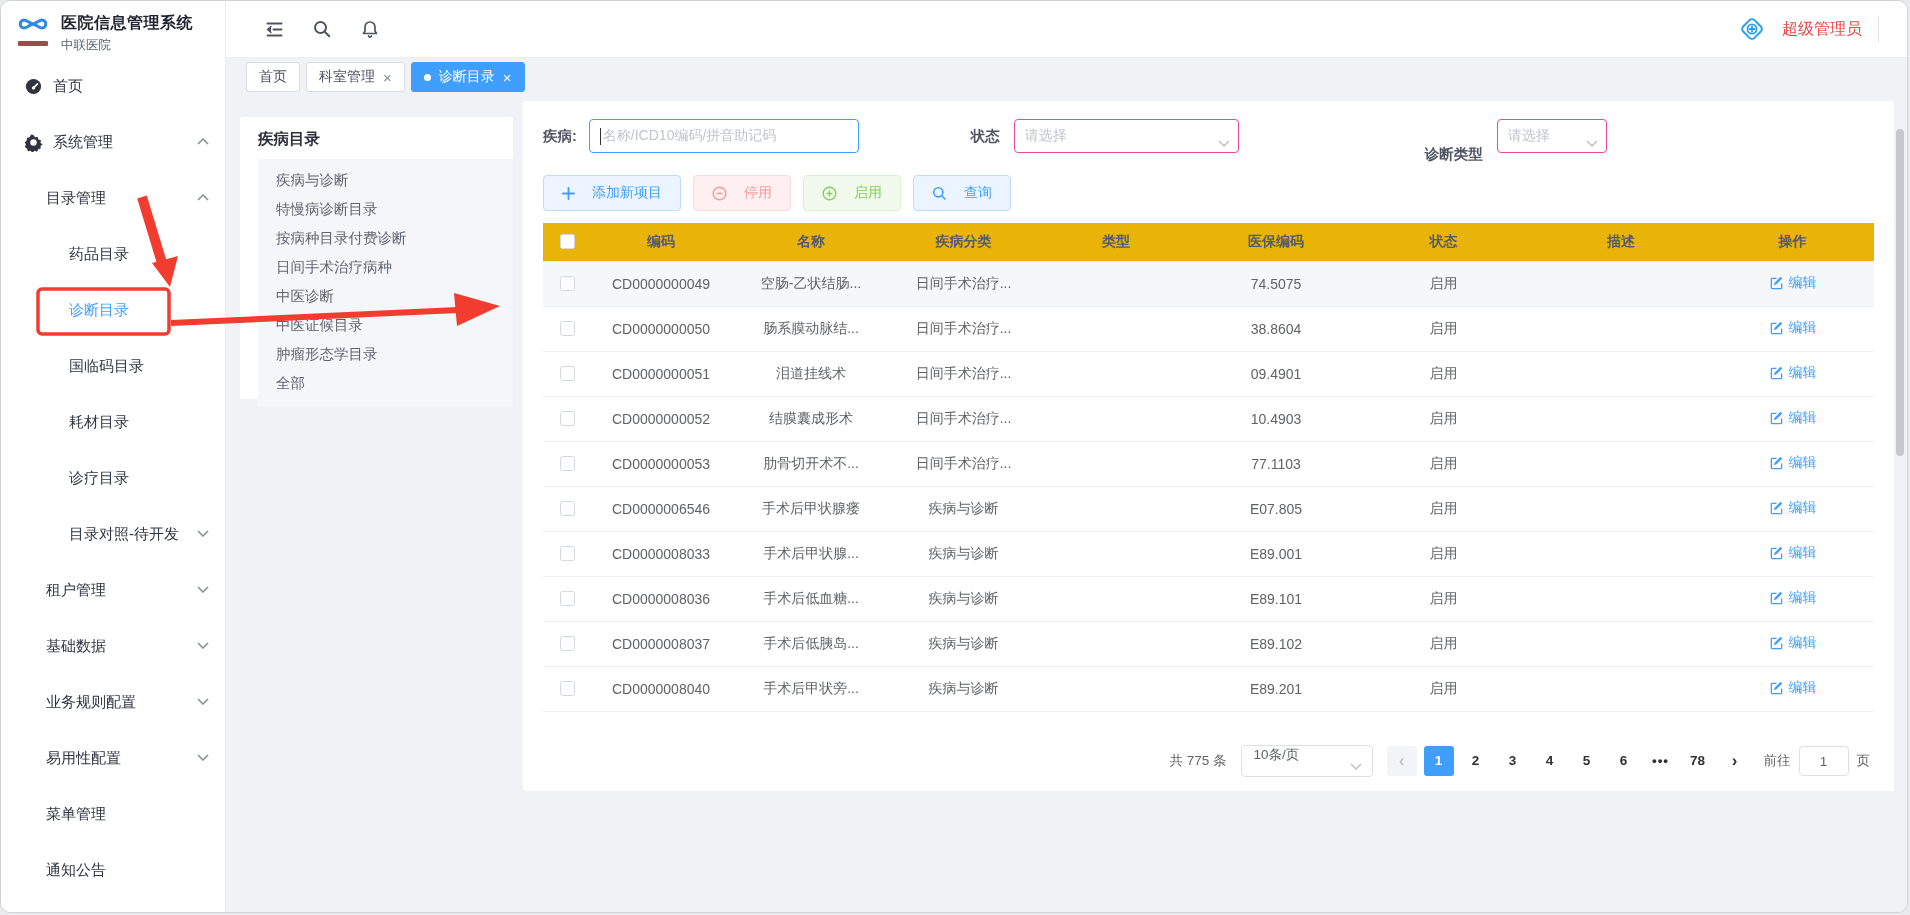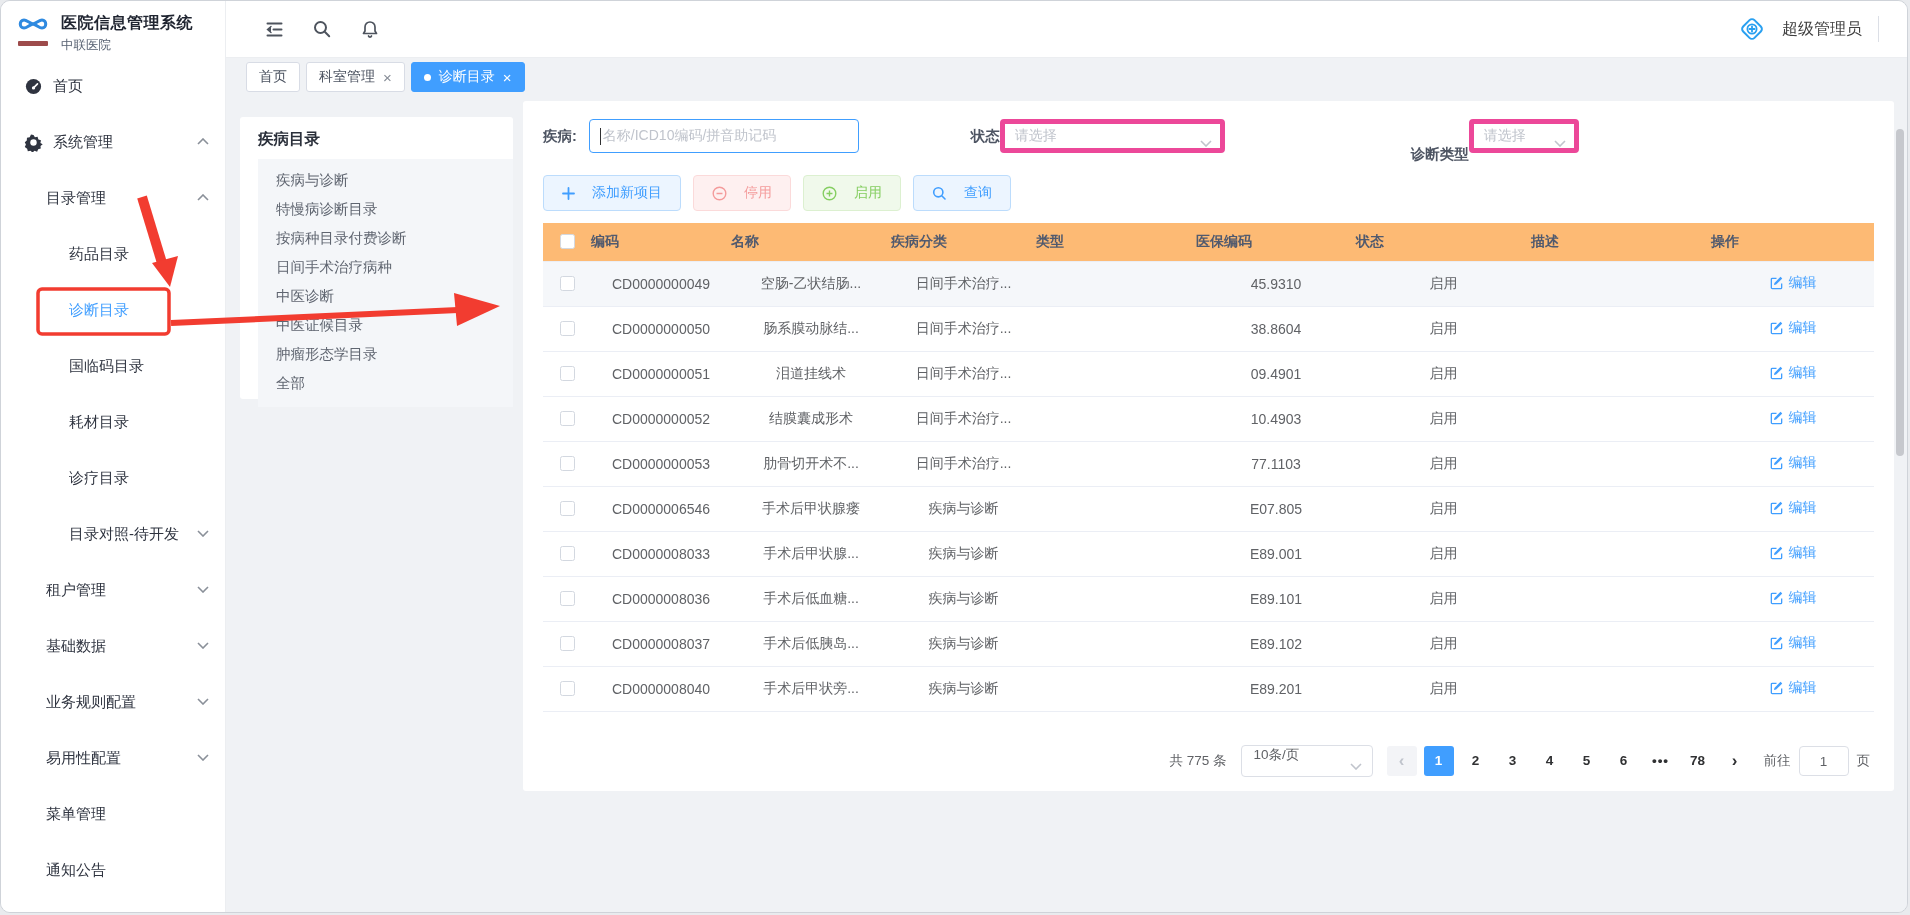--- a/index.html
+++ b/index.html
@@ -26,21 +26,21 @@
   .m-item .chev { position:absolute; right:16px; top:50%; margin-top:-4px; color:#8a9099; }
   .m-item .chev svg { display:block; }
   .chev.up svg { transform:rotate(180deg); }
 
   
   .topbar { position:absolute; left:225px; top:0; right:0; height:57px; background:#fff; border-bottom:1px solid #eceef1; display:flex; align-items:center; z-index:4; }
   .tb-icon { width:40px; height:40px; display:flex; align-items:center; justify-content:center; color:#4e545e; cursor:pointer; }
   .tb-icon + .tb-icon { margin-left:8px; }
   .tb-left { display:flex; align-items:center; padding-left:28px; }
   .tb-right { margin-left:auto; display:flex; align-items:center; padding-right:28px; }
-  .user-name { font-size:16px; color:#404040; margin:0 16px 0 10px; }
+  .user-name { font-size:16px; color:#ef4444; margin:0 16px 0 10px; }
   .tb-divider { width:1px; height:26px; background:#dcdfe6; }
 
   
   .tabstrip { position:absolute; left:225px; top:57px; right:0; height:38px; background:#f0f2f5; display:flex; align-items:center; padding-left:20px; gap:6px; }
   .tab { height:30px; display:inline-flex; align-items:center; padding:0 12px; background:#fff; border:1px solid #d8dce5; border-radius:3px; font-size:14px; color:#4c5361; cursor:pointer; }
   .tab .tab-close { margin-left:8px; font-size:15px; line-height:1; color:#858b95; }
   .tab.active { background:#409eff; border-color:#409eff; color:#fff; }
   .tab.active .tab-close { color:#fff; }
   .tab-dot { width:7px; height:7px; border-radius:50%; background:#fff; margin-right:8px; }
 
@@ -54,36 +54,36 @@
   .catalog-list li { font-size:14.5px; color:#5f6570; line-height:29px; padding-left:18px; cursor:pointer; white-space:nowrap; }
 
   
   .main-card { position:absolute; left:297px; top:5px; width:1371px; height:690px; background:#fff; border-radius:3px; padding:18px 20px 0 20px; }
 
   .filter-row { display:flex; align-items:center; height:34px;text-align:center; }
   .f-label { font-size:14.5px; font-weight:600; color:#4e5563; white-space:nowrap; }
   .f-input { position:relative; width:270px; height:34px; border:1px solid #409eff; border-radius:4px; background:#fff; margin-left:12px; display:flex; align-items:center; padding-left:10px; }
   .caret { width:1px; height:17px; background:#303133; margin-right:2px; }
   .placeholder { font-size:14px; color:#c0c4cc; white-space:nowrap; overflow:hidden; }
-  .f-select { position:relative; height:34px; border:5px solid #ec4899; border-radius:4px; background:#fff; display:flex; align-items:center; padding:0 26px 0 10px; cursor:pointer; }
+  .f-select { position:relative; height:34px; border:1px solid #ec4899; border-radius:4px; background:#fff; display:flex; align-items:center; padding:0 26px 0 10px; margin-left:14px; cursor:pointer; }
   .f-select .sel-chev { position:absolute; right:8px; top:50%; margin-top:-3px; color:#c0c4cc; }
   .sp1 { margin-left:112px; } .sp2 { margin-left:186px;margin-top:36px; }
   .w225 { width:225px; } .w110 { width:110px; }
 
   
   .btn-row { margin-top:22px; display:flex; align-items:center; gap:12px; }
   .btn { height:36px; display:inline-flex; align-items:center; gap:17px; padding:0 18px; border-radius:4px; font-size:14px; cursor:pointer; border:1px solid transparent; }
   .btn svg { display:block; }
   .btn-add, .btn-query { background:#ecf5ff; border-color:#bcdcfc; color:#409eff; }
   .btn-disable { background:#fef0f0; border-color:#fbdada; color:#f49b9b; }
   .btn-enable { background:#f0f9eb; border-color:#dcf0d0; color:#85ce61; }
 
   
   table.grid { margin-top:12px; border-collapse:collapse; table-layout:fixed; width:1331px; font-size:14px; }
-  .grid th { height:38px; background:#fdba74; color:#515a6e; font-weight:600; text-align:left; border-bottom:1px solid #ebeef5; }
+  .grid th { height:38px; background:#eab308; color:#515a6e; font-weight:600; text-align:center; border-bottom:1px solid #ebeef5; }
   .grid td { height:45px; color:#606266; text-align:center; border-bottom:1px solid #ebeef5; background:#fff; white-space:nowrap; overflow:hidden; }
   .grid tr.hl td { background:#f5f7fa; }
   .cbx { width:15px; height:15px; border:1px solid #d3d8e0; border-radius:2.5px; background:#fff; margin:0 auto; cursor:pointer; }
   .edit-link { color:#409eff; display:inline-flex; align-items:center; gap:5px; cursor:pointer; font-weight:500; }
   .edit-link svg { display:block; }
 
   
   .pager-row { position:absolute; right:24px; bottom:14px; display:flex; align-items:center; gap:14px; font-size:13.5px; color:#606266; }
   .page-size { position:relative; width:132px; height:32px; border:1px solid #dcdfe6; border-radius:4px; background:#fff; display:flex; padding-left:12px; color:#606266; cursor:pointer; }
   .page-size .sel-chev { position:absolute; right:10px; top:50%; margin-top:-3px; color:#c0c4cc; }
@@ -379,21 +379,21 @@
         </thead>
         <tbody id="table-body">
             <tr class="hl">
               <td>
                 <div class="cbx"></div>
               </td>
               <td>CD0000000049</td>
               <td>空肠-乙状结肠...</td>
               <td>日间手术治疗...</td>
               <td></td>
-              <td>45.9310</td>
+              <td>74.5075</td>
               <td>启用</td>
               <td></td>
               <td><span class="edit-link">
                   <span>
                     <svg width="15" height="15" viewBox="0 0 16 16" fill="none" stroke="#409eff" stroke-width="1.4">
                       <path d="M13.5 9v4.5a1 1 0 0 1-1 1H3.5a1 1 0 0 1-1-1V4.5a1 1 0 0 1 1-1H8"></path>
                       <path d="M12.3 1.9l1.8 1.8L7.6 10.2l-2.3.5.5-2.3z" fill="#409eff" stroke="none"></path>
                     </svg>
                   </span>
                   <span>编辑</span>

